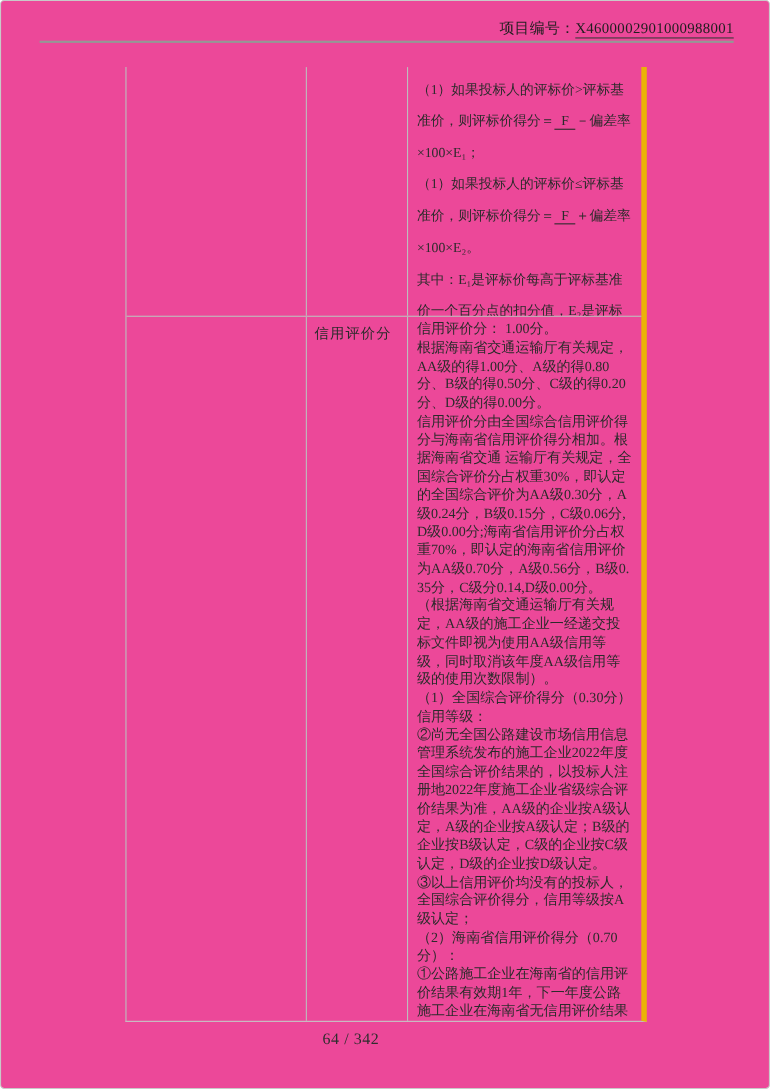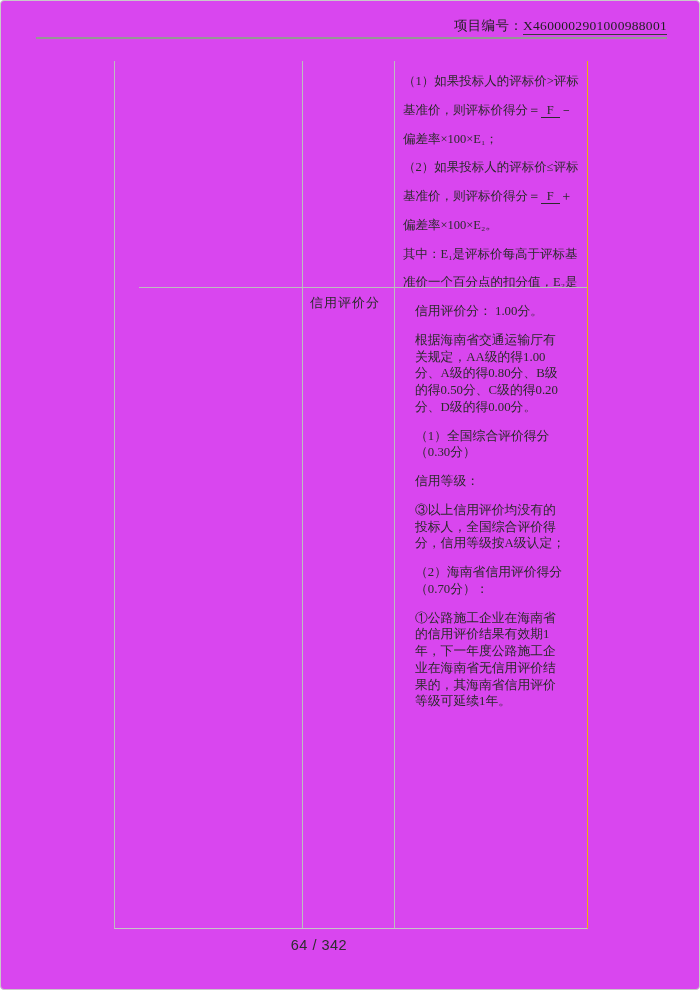--- a/index.html
+++ b/index.html
@@ -8,21 +8,21 @@
     background:#fdfdfd;
     font-family:"Liberation Serif","DejaVu Serif",serif;
     color:#2b2b2b;
     position:relative;
     overflow:hidden;
   }
   .page{
     position:absolute;inset:0;
     border:1px solid #c9c9c9;
     border-radius:4px;
-    background:#d946ef;
+    background:#ec4899;
   }
   
   .header{
     position:absolute;top:16px;left:35px;right:32px;
     text-align:right;
     font-size:13.5px;
     color:#1f1f1f;
     letter-spacing:0.3px;
   }
   .project-number{
@@ -31,85 +31,87 @@
     font-family:"Liberation Serif","DejaVu Serif",serif;
   }
   .header-rule{
     position:absolute;top:36px;left:35px;right:32px;
     height:2px;background:#969696;
   }
   
   .doc-table{
     position:absolute;left:113px;top:60px;width:474px;
     border-left:1px solid #bdbdbd;
-    border-right:1px solid #eab308;
+    border-right:5px solid #eab308;
     border-bottom:1px solid #c6c6c6;
     box-sizing:border-box;
-    padding-left:24px;
   }
   .t-row{display:flex;box-sizing:border-box;}
   .t-row.r1{height:227px;border-bottom:1px solid #bdbdbd;}
   .t-row.r2{height:640px;}
   .cell{box-sizing:border-box;overflow:hidden;}
   .c1{width:164px;border-right:1px solid #bdbdbd;}
   .c2{width:92px;border-right:1px solid #bdbdbd;padding:6px 5px 0 7px;font-size:13px;}
   .c3{flex:1;padding:3px 8px 0 8px;}
   
   .r1 .c3{font-size:12.5px;line-height:2.3;padding-top:6px;}
   .r1 .c3 p{margin:0;}
   .uline{
     white-space:pre;
     border-bottom:1px solid #2b2b2b;
   }
   
   .r2 .c3{font-size:12.8px;line-height:1.31;}
-  .r2 .c3 p{margin:12px;word-break:break-all;}
+  .r2 .c3 p{margin:0;word-break:break-all;}
   .credit-label{letter-spacing:1px;color:#2b2b2b;}
   
   .footer{
     position:absolute;left:113px;width:410px;top:936px;
     text-align:center;
     font-size:14.5px;
     color:#2e2e2e;
-    font-family:Liberation Sans, sans-serif;
+    font-family:Liberation Serif, serif;
     letter-spacing:0.5px;
   }
 </style>
 </head>
 <body>
 
 <div class="page">
 
   <div class="header">
     <span>项目编号：</span><span class="project-number">X4600002901000988001</span>
   </div>
   <div class="header-rule"></div>
 
   <div class="doc-table">
 
     <div class="t-row r1">
       <div class="cell c1"></div>
       <div class="cell c2"></div>
       <div class="cell c3">
         <p><span>（1）如果投标人的评标价&gt;评标基准价，则评标价得分＝</span><span class="uline">  F  </span><span>－偏差率×100×E₁；</span></p>
-        <p><span>（2）如果投标人的评标价≤评标基准价，则评标价得分＝</span><span class="uline">  F  </span><span>＋偏差率×100×E₂。</span></p>
+        <p><span>（1）如果投标人的评标价≤评标基准价，则评标价得分＝</span><span class="uline">  F  </span><span>＋偏差率×100×E₂。</span></p>
         <p>其中：E₁是评标价每高于评标基准价一个百分点的扣分值，E₂是评标价每低于评标基准价一个百分点的扣分值；F为报价得分。招标人可依据招标项目具体特点和实际需要设置E₁、E₂，但E₁应大于E₂。</p>
       </div>
     </div>
 
     <div class="t-row r2">
       <div class="cell c1"></div>
       <div class="cell c2">
         <span class="credit-label">信用评价分</span>
       </div>
       <div class="cell c3">
         <p>信用评价分： 1.00分。</p>
         <p>根据海南省交通运输厅有关规定，AA级的得1.00分、A级的得0.80分、B级的得0.50分、C级的得0.20分、D级的得0.00分。</p>
+        <p>信用评价分由全国综合信用评价得分与海南省信用评价得分相加。根据海南省交通 运输厅有关规定，全国综合评价分占权重30%，即认定的全国综合评价为AA级0.30分，A级0.24分，B级0.15分，C级0.06分,D级0.00分;海南省信用评价分占权重70%，即认定的海南省信用评价为AA级0.70分，A级0.56分，B级0.35分，C级分0.14,D级0.00分。</p>
+        <p>（根据海南省交通运输厅有关规定，AA级的施工企业一经递交投标文件即视为使用AA级信用等级，同时取消该年度AA级信用等级的使用次数限制）。</p>
         <p>（1）全国综合评价得分（0.30分）</p>
         <p>信用等级：</p>
+        <p>②尚无全国公路建设市场信用信息管理系统发布的施工企业2022年度全国综合评价结果的，以投标人注册地2022年度施工企业省级综合评价结果为准，AA级的企业按A级认定，A级的企业按A级认定；B级的企业按B级认定，C级的企业按C级认定，D级的企业按D级认定。</p>
         <p>③以上信用评价均没有的投标人，全国综合评价得分，信用等级按A级认定；</p>
         <p>（2）海南省信用评价得分（0.70分）：</p>
         <p>①公路施工企业在海南省的信用评价结果有效期1年，下一年度公路施工企业在海南省无信用评价结果的，其海南省信用评价等级可延续1年。</p>
 
       </div>
     </div>
 
   </div>
 
   <div class="footer">

